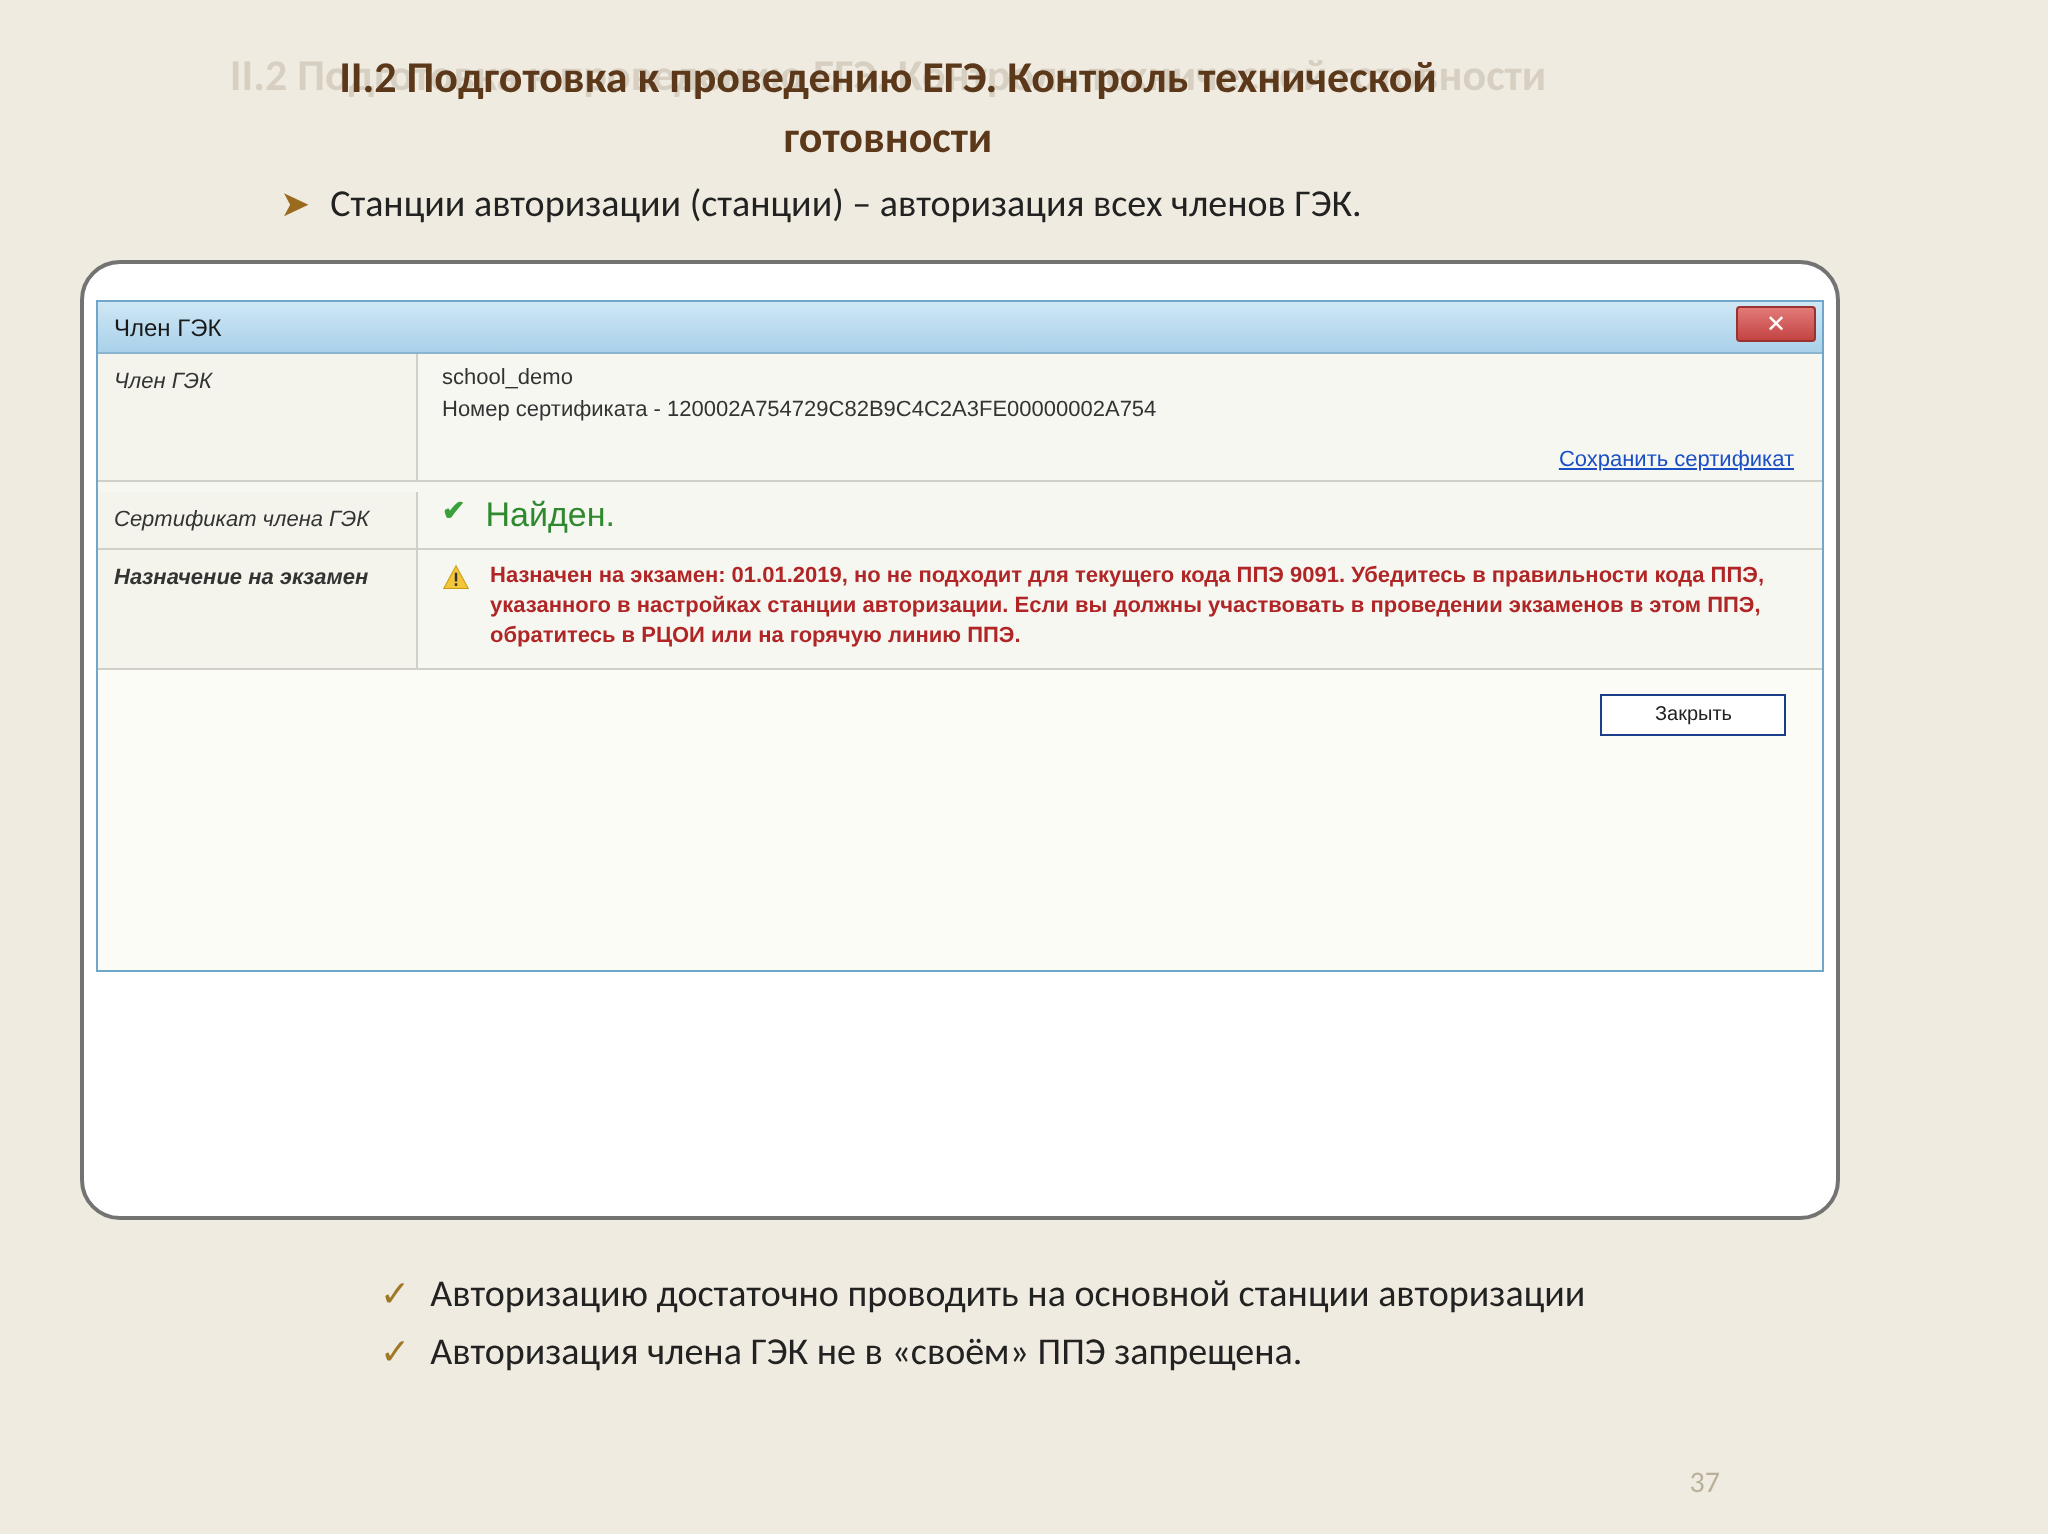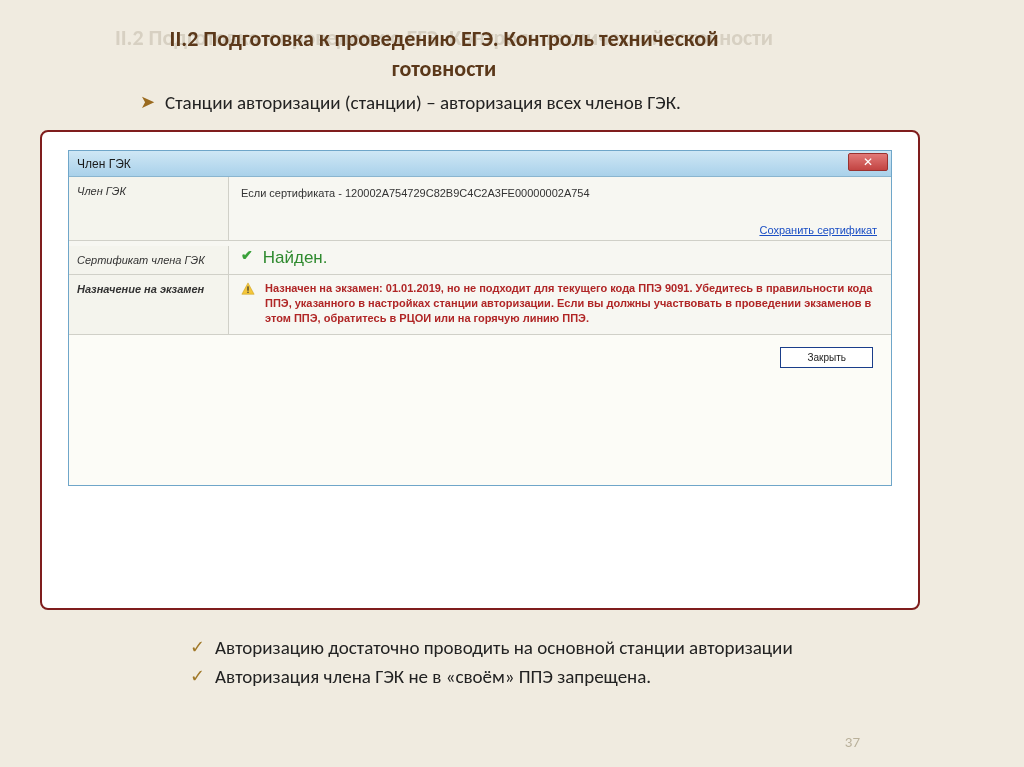--- a/index.html
+++ b/index.html
@@ -48,24 +48,24 @@
   }
   .arrow-bullet {
     color: #9a6a1f;
     margin-right: 10px;
     font-size: 18px;
   }
   .frame {
     margin: 16px auto 0;
     width: 880px;
     height: 480px;
-    border: 2px solid #7f1d1d;
-    border-radius: 8px;
+    border: 2px solid #737373;
+    border-radius: 20px;
     background: #fff;
-    padding: 18px 26px;
+    padding: 18px 6px;
   }
   .dialog {
     width: 100%;
     border: 1px solid #6fa6c9;
     background: #fbfbfb;
     font-family: "Segoe UI", Tahoma, sans-serif;
   }
   .titlebar {
     height: 26px;
     background: linear-gradient(#cfe7f5, #a9d1ea);
@@ -199,21 +199,22 @@
   <div class="frame">
     <div class="dialog">
       <div class="titlebar">
         <span>Член ГЭК</span>
         <div class="close-btn">✕</div>
       </div>
       <div class="dialog-body">
         <div class="row" style="min-height:64px;">
           <div class="row-label">Член ГЭК</div>
           <div class="row-content">
-            <div class="cert-num">Если сертификата - 120002A754729C82B9C4C2A3FE00000002A754</div>
+            <div class="school-name">school_demo</div>
+            <div class="cert-num">Номер сертификата - 120002A754729C82B9C4C2A3FE00000002A754</div>
             <a class="save-link">Сохранить сертификат</a>
           </div>
         </div>
         <div class="row" style="min-height:30px;align-items:flex-end;">
           <div class="row-label">Сертификат члена ГЭК</div>
           <div class="row-content">
             <div class="status-line">
               <span class="check-icon">✔</span>
               <span class="found-text">Найден.</span>
             </div>

